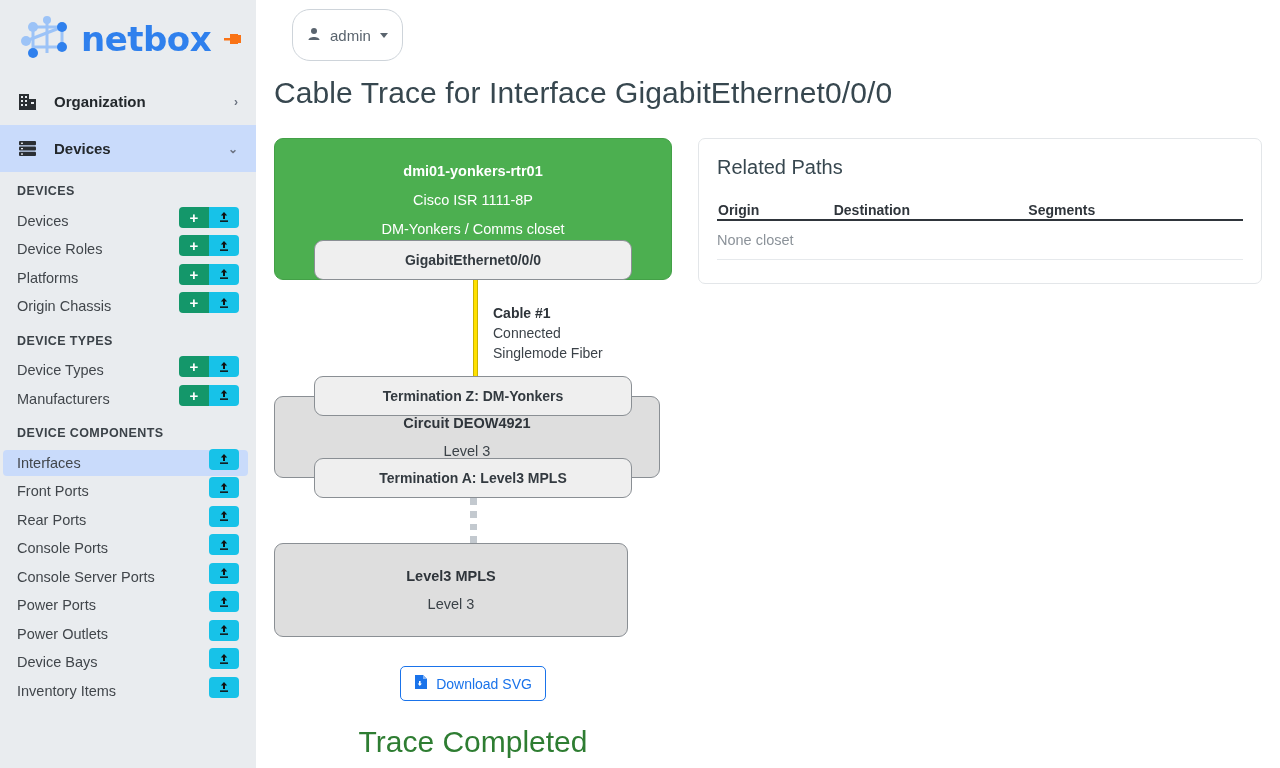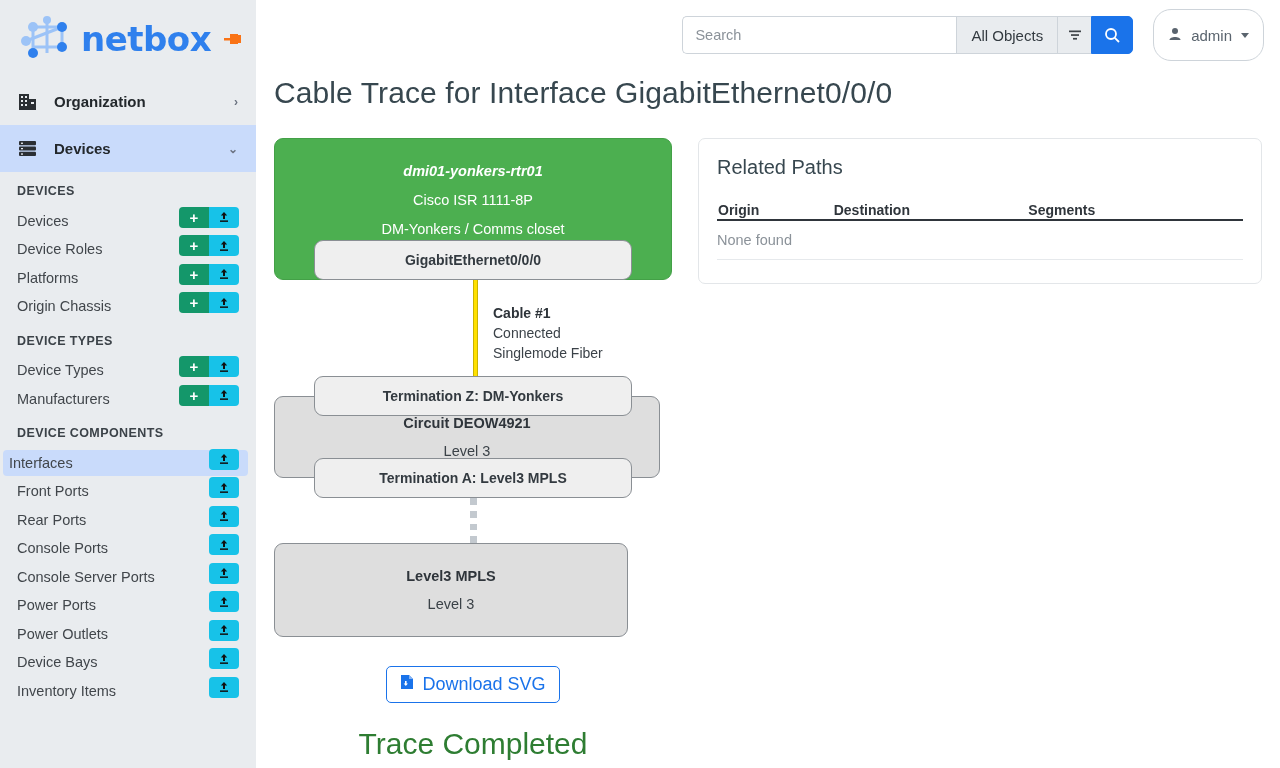--- a/index.html
+++ b/index.html
@@ -39,21 +39,21 @@
 
   .sec-head {
     font-size:12.5px; font-weight:700; letter-spacing:.4px;
     color:#3b4248; padding:12px 0 7px 17px; text-transform:uppercase;
   }
   .nav-item {
     display:flex; align-items:center; height:26px; margin:2.5px 8px 2.5px 0;
     padding-left:17px; position:relative; cursor:pointer;
     font-size:14.5px; color:#41464b;
   }
-  .nav-item.sel { background:#c9dbfb; border-radius:4px; margin-left:3px; padding-left:6px; }
+  .nav-item.sel { background:#c9dbfb; border-radius:4px; margin-left:3px; padding-left:14px; }
   .nav-item .lbl { flex:1; }
   .btns { display:flex; position:absolute; right:9px; top:-1px; }
   .btn-sq {
     width:30px; height:21px; display:flex; align-items:center; justify-content:center;
     color:#fff; font-size:13px; line-height:1; cursor:pointer;
   }
   .btn-add { background:#14976a; border-radius:4px 0 0 4px; font-size:15px; font-weight:600;}
   .btn-up  { background:#17c2e8; border-radius:0 4px 4px 0; }
   .btn-up.only { border-radius:4px; }
 
@@ -97,21 +97,21 @@
 
   
   .trace { width:398px; position:relative; }
   .node {
     border-radius:9px; text-align:center; position:relative;
   }
   .node-device {
     background:#4caf50; color:#fff; border:1px solid #43a047;
     padding:24px 12px 42px 12px;
   }
-  .node-device .t1 { font-weight:700; font-size:14.5px; margin-bottom:13px;font-style:italic; }
+  .node-device .t1 { font-weight:700; font-size:14.5px; margin-bottom:13px; }
   .node-device .t2 { font-size:14.5px; margin-bottom:13px; }
   .node-device .t3 { font-size:14.5px; }
 
   .term {
     background:#efefef; border:1px solid #8a8f94; border-radius:9px;
     height:40px; display:flex; align-items:center; justify-content:center;
     font-weight:700; font-size:14px; color:#333a40; width:318px;
     margin:0 auto; position:relative; z-index:3;
   }
   .iface { margin-top:-40px; }
@@ -141,21 +141,21 @@
     background:#dedede; border:1px solid #8a8f94; border-radius:9px;
     width:354px; text-align:center; padding:24px 0;
   }
   .node-end .e1 { font-weight:700; font-size:14.5px; color:#2f353b; margin-bottom:12px; }
   .node-end .e2 { font-size:14.5px; color:#3b4248; }
 
   .dl-wrap { text-align:center; margin-top:29px; }
   .dl-btn {
     display:inline-flex; align-items:center; gap:8px;
     border:1px solid #1a73ea; color:#1a73ea; background:#fff;
-    border-radius:5px; padding:7px 13px; font-size:18px; cursor:pointer;
+    border-radius:5px; padding:7px 13px; font-size:14px; cursor:pointer;
   }
   .trace-status {
     text-align:center; margin-top:24px; font-size:30px; color:#2e7d32; font-weight:400;
   }
 
   
   .card {
     flex:1; max-width:568px; border:1px solid #e3e6e9; border-radius:7px;
     background:#fff; padding:17px 18px 22px 18px; height:146px;
   }
@@ -406,39 +406,20 @@
               </svg>
             </div>
           </div>
         </div>
       </div>
   </div>
 
   <div class="main">
 
     <div class="topbar">
-      <div class="searchwrap">
-        <input class="search-input" placeholder="Search" style="">
-        <div class="obj-select">
-          <span>All Objects</span>
-        </div>
-        <div class="filter-btn">
-          <svg width="16" height="16" viewBox="0 0 16 16">
-              <rect x="2" y="3.5" width="12" height="1.7" fill="#3d4348"></rect>
-              <rect x="4" y="7.2" width="8" height="1.7" fill="#3d4348"></rect>
-              <rect x="6" y="10.9" width="4" height="1.7" fill="#3d4348"></rect>
-            </svg>
-        </div>
-        <div class="search-btn">
-          <svg width="17" height="17" viewBox="0 0 17 17">
-              <circle cx="7" cy="7" r="5" fill="none" stroke="#fff" stroke-width="1.8"></circle>
-              <line x1="10.8" y1="10.8" x2="15" y2="15" stroke="#fff" stroke-width="1.8"></line>
-            </svg>
-        </div>
-      </div>
       <div class="user-btn">
         <span>
           <svg width="14" height="14" viewBox="0 0 14 14">
               <circle cx="7" cy="4" r="3" fill="#5a646e"></circle>
               <path d="M1.5 13 C1.5 9 12.5 9 12.5 13 Z" fill="#5a646e"></path>
             </svg>
         </span>
         <span>admin</span>
         <span class="caret"></span>
       </div>
@@ -516,21 +497,21 @@
         <table>
           <thead>
             <tr>
               <th style="width:22%">Origin</th>
               <th style="width:37%">Destination</th>
               <th>Segments</th>
             </tr>
           </thead>
           <tbody>
             <tr>
-              <td colspan="3">None found</td>
+              <td colspan="3">None closet</td>
             </tr>
           </tbody>
         </table>
       </div>
 
     </div>
   </div>
 </div>
 
 </body></html>

